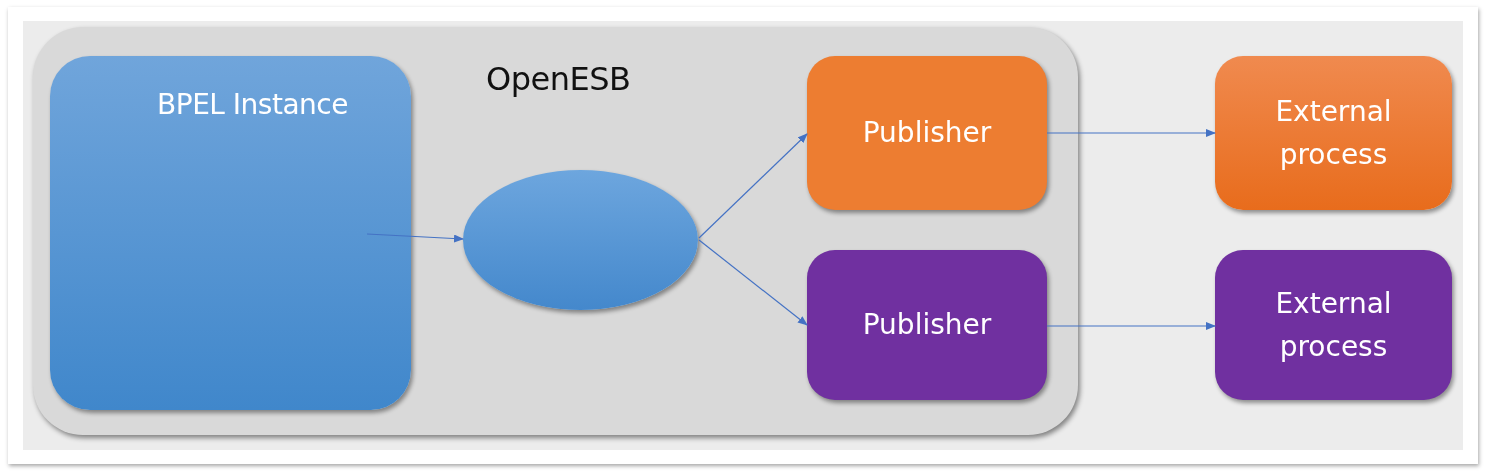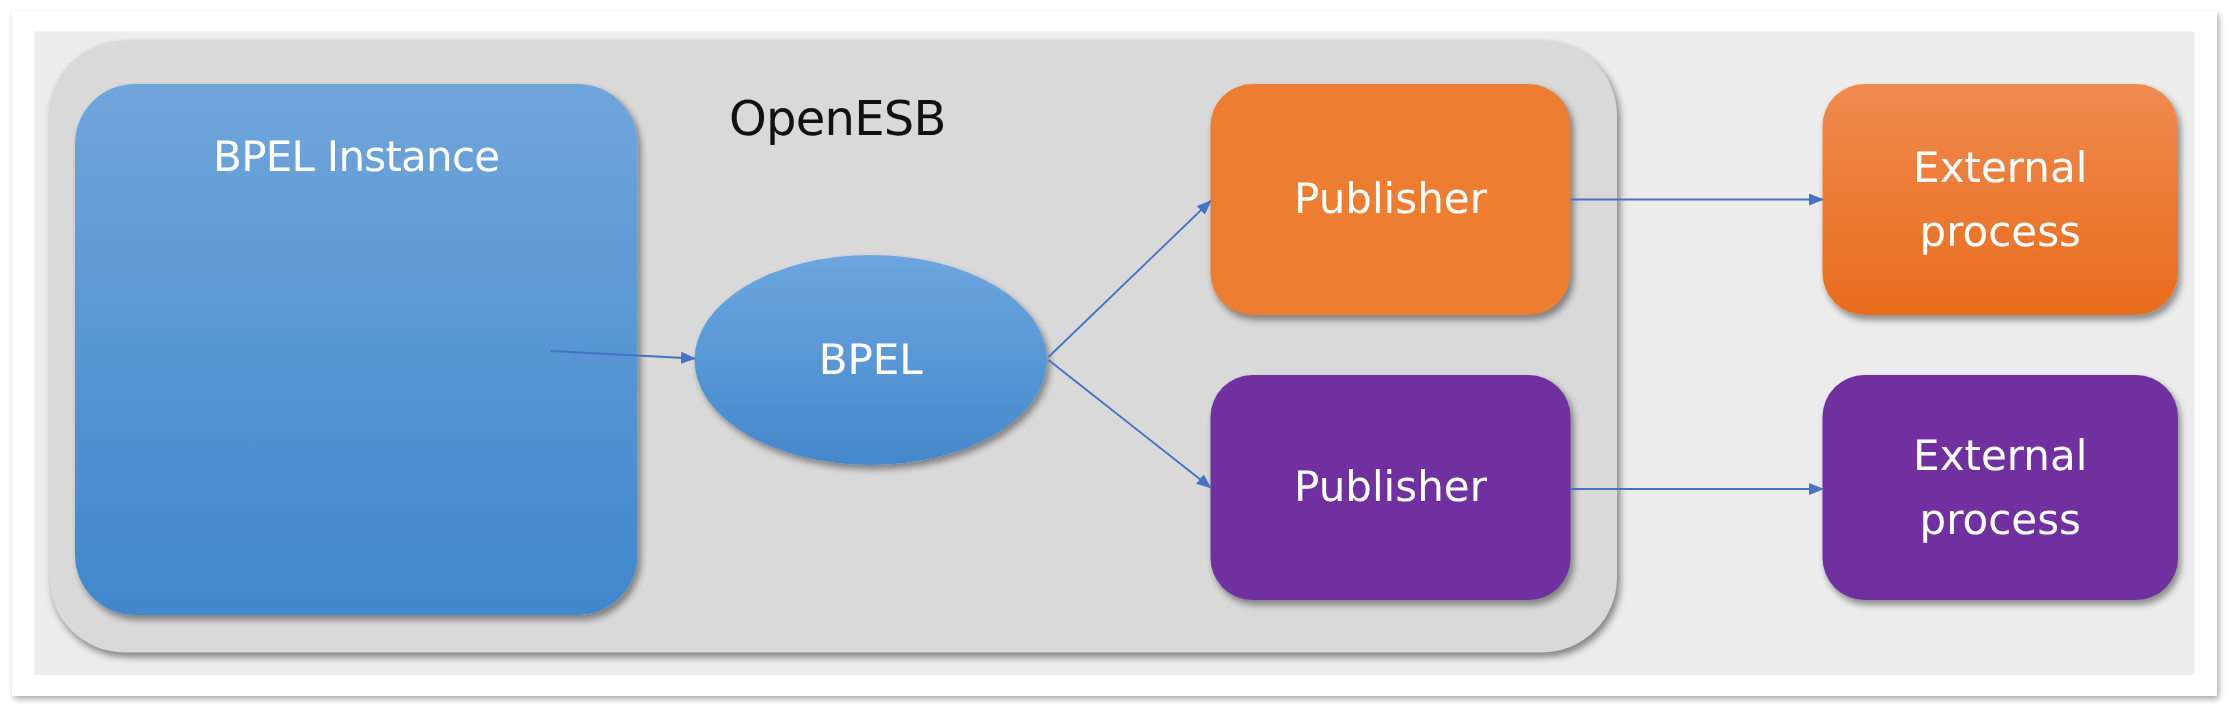--- a/index.html
+++ b/index.html
@@ -11,22 +11,22 @@
               background: #ececec; }
     .container { position: absolute; left: 33px; top: 27px; width: 1045px; height: 408px;
                  background: #d9d9d9; border-radius: 50px;
                  box-shadow: 2px 3px 5px rgba(0,0,0,0.45); }
     .container-label { position: absolute; left: 486px; top: 60px; font-size: 32px; color: #111;
                        font-family: "DejaVu Sans", sans-serif; letter-spacing: -0.5px; }
     .box { position: absolute; border-radius: 28px; color: #fff; display: flex;
            align-items: center; justify-content: center; text-align: center;
            box-shadow: 2px 3px 4px rgba(0,0,0,0.4);
            font-family: "DejaVu Sans", sans-serif; font-size: 28px; line-height: 1.55; }
-    .instance { left: 50px; top: 56px; width: 375px; height: 354px; border-radius: 40px;
-                background: linear-gradient(#70a5db, #4087cb); align-items: flex-start; }
+    .instance { left: 50px; top: 56px; width: 317px; height: 354px; border-radius: 40px;
+                background: linear-gradient(#70a5db, #4087cb); align-items: flex-start; padding-left: 44px; }
     .instance span { margin-top: 27px; letter-spacing: -0.5px; }
     .event { position: absolute; left: 463px; top: 170px; width: 235px; height: 140px;
              border-radius: 50%; background: linear-gradient(#6da6de, #4488cc);
              color: #fff; display: flex; align-items: center; justify-content: center;
              text-align: center; box-shadow: 2px 3px 4px rgba(0,0,0,0.4);
              font-family: "DejaVu Sans", sans-serif; font-size: 28px; line-height: 1.55; }
     .pub-orange { left: 807px; top: 56px; width: 240px; height: 154px; background: #ed7d31; }
     .pub-purple { left: 807px; top: 250px; width: 240px; height: 150px; background: #7030a0; }
     .ext-orange { left: 1215px; top: 56px; width: 237px; height: 154px;
                   background: linear-gradient(#f08a4f, #e86c1c); }
@@ -41,21 +41,20 @@
 
 <div class="container"></div>
 <div class="container-label">OpenESB</div>
 
 <div class="box instance">
   <span>BPEL Instance</span>
 </div>
 
 <div class="event">
   <div>
-    <div>BPEL</div>
   </div>
 </div>
 
 <div class="box pub-orange">
   <span>Publisher</span>
 </div>
 
 <div class="box pub-purple">
   <span>Publisher</span>
 </div>

